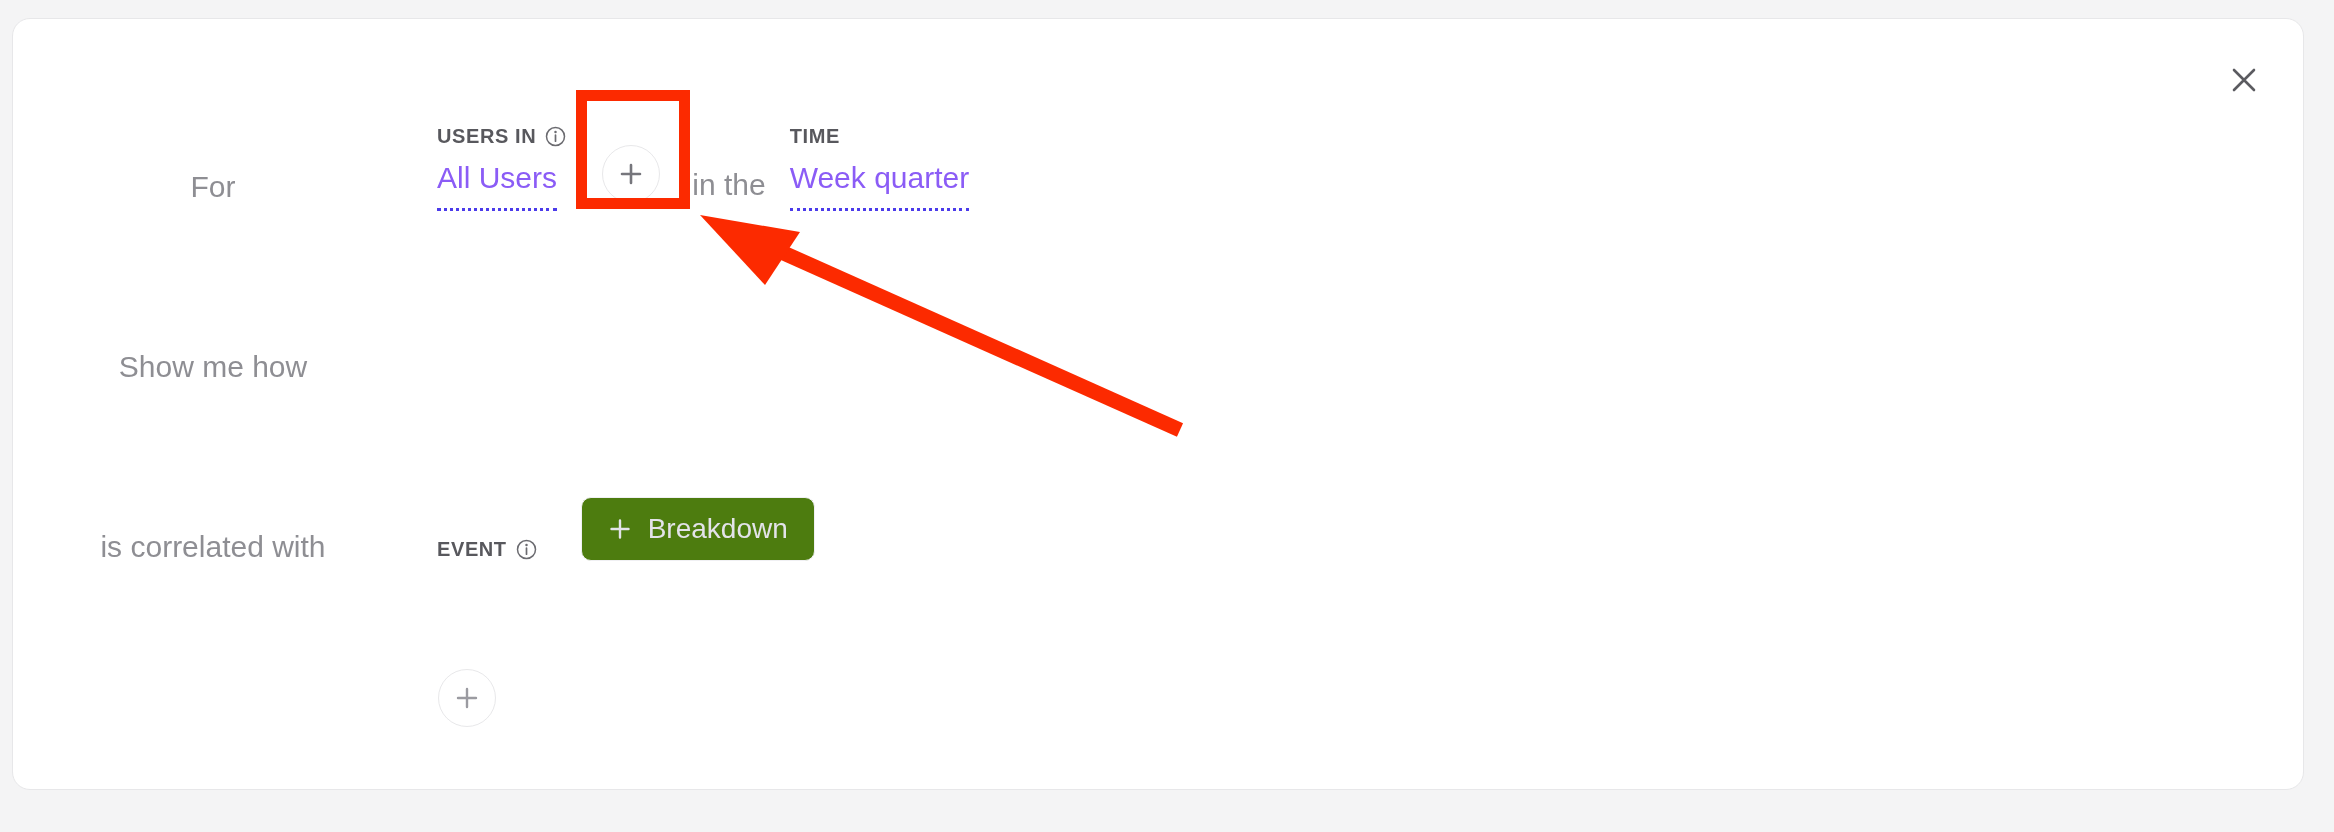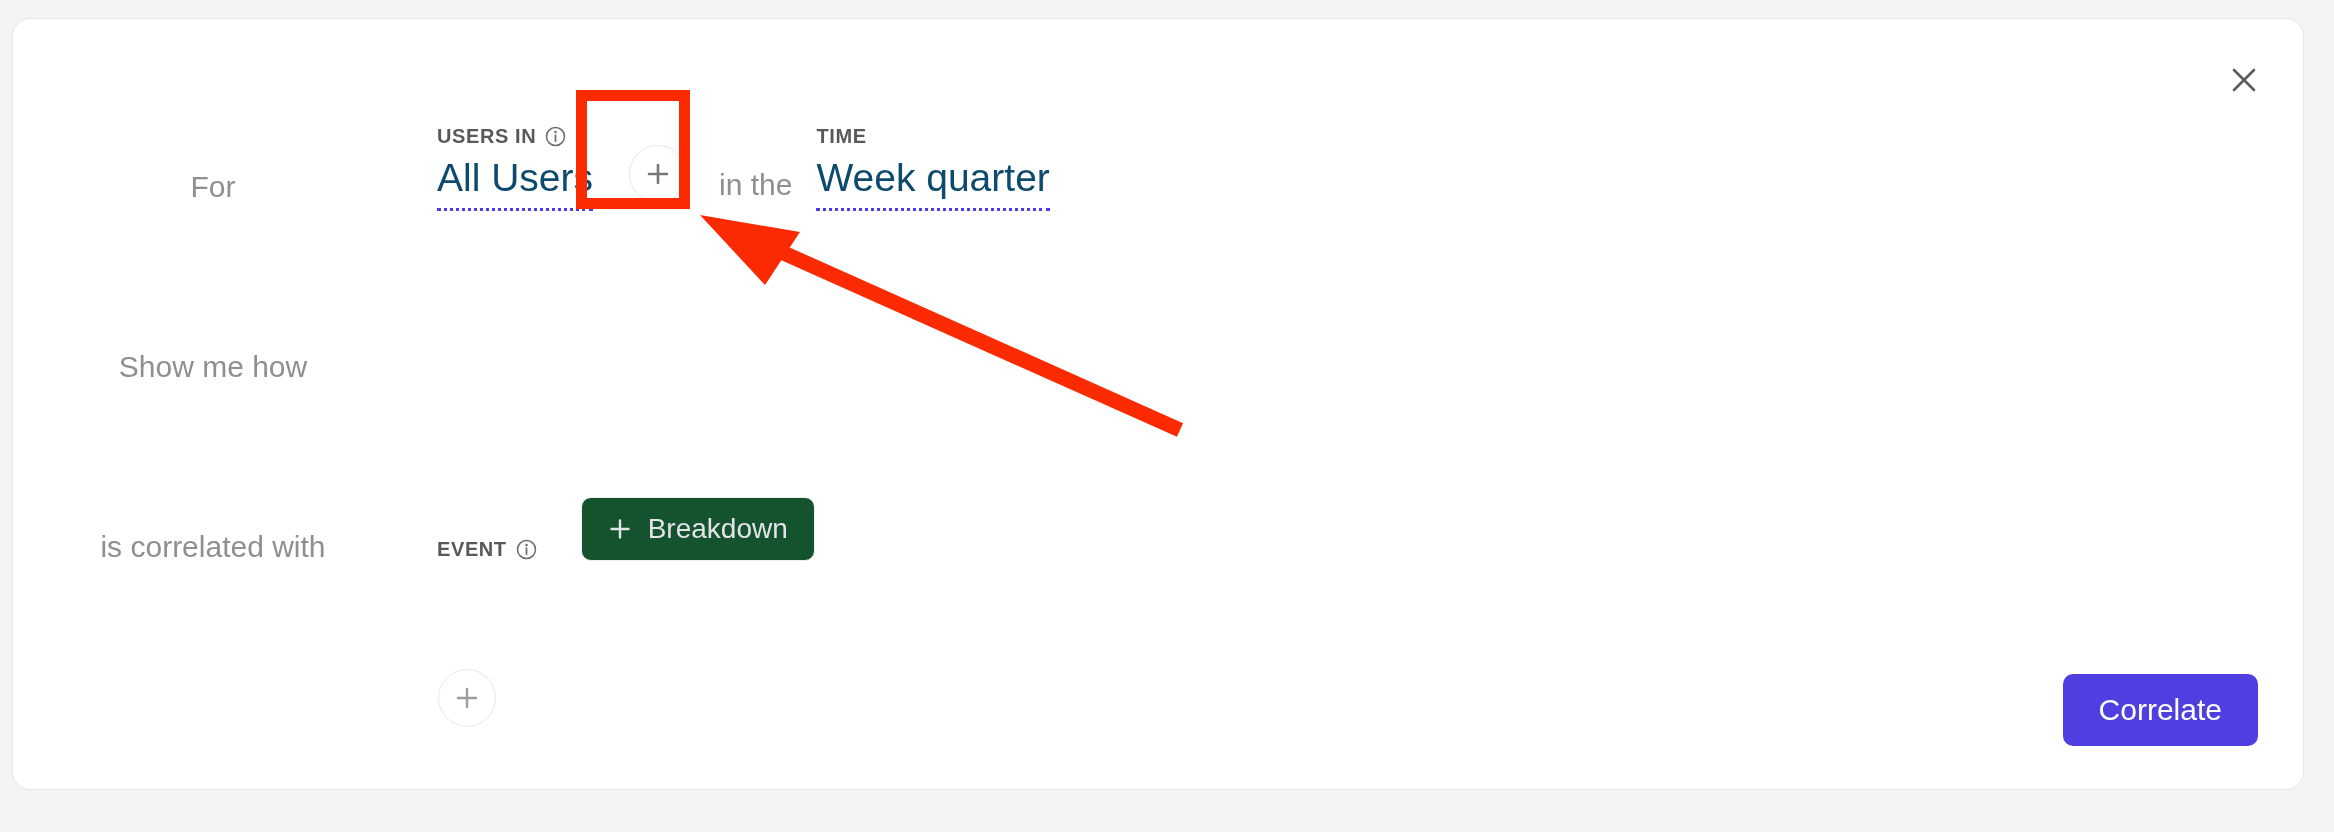--- a/index.html
+++ b/index.html
@@ -89,22 +89,22 @@
     white-space: nowrap;
   }
   .info-icon {
     display: inline-flex;
     width: 21px;
     height: 21px;
   }
   .info-icon svg { display: block; }
 
   .field-value {
-    color: #0c4a6e;
-    font-size: 39px;
+    color: #8b5cf6;
+    font-size: 30px;
     line-height: 40px;
     white-space: nowrap;
     cursor: pointer;
     padding-bottom: 10px;
     border-bottom: 3px dotted #4b3bea;
     display: inline-block;
     width: fit-content;
   }
 
   
@@ -124,21 +124,21 @@
 
   
   .breakdown-btn {
     display: flex;
     align-items: center;
     gap: 16px;
     height: 64px;
     padding: 0 26px;
     border: 1px solid #f0f0f3;
     border-radius: 10px;
-    background: #14532d;
+    background: #4d7c0f;
     color: #e3e3e9;
     font-size: 28px;
     cursor: pointer;
     box-sizing: border-box;
     white-space: nowrap;
   }
   .breakdown-btn .bd-plus { display: flex; }
 
   
   .add-step {
@@ -265,21 +265,20 @@
     </div>
 
     <div class="add-step">
       <div class="circle-plus">
         <svg width="26" height="26" viewBox="0 0 26 26" aria-hidden="true">
           <path d="M13 4 L13 22 M4 13 L22 13" stroke="#9b9ba1" stroke-width="2.4" stroke-linecap="round"></path>
         </svg>
       </div>
     </div>
 
-    <button class="correlate-btn">Correlate</button>
   </div>
 
   <div class="annotation">
     <div class="hl-box"></div>
     <svg width="2334" height="832" viewBox="0 0 2334 832" style="position:absolute;left:0;top:0;">
       <line x1="1180" y1="430" x2="750" y2="238" stroke="#fc2a00" stroke-width="15" stroke-linecap="butt"></line>
       <polygon points="700,215 800,232 765,285" fill="#fc2a00"></polygon>
     </svg>
   </div>
 

